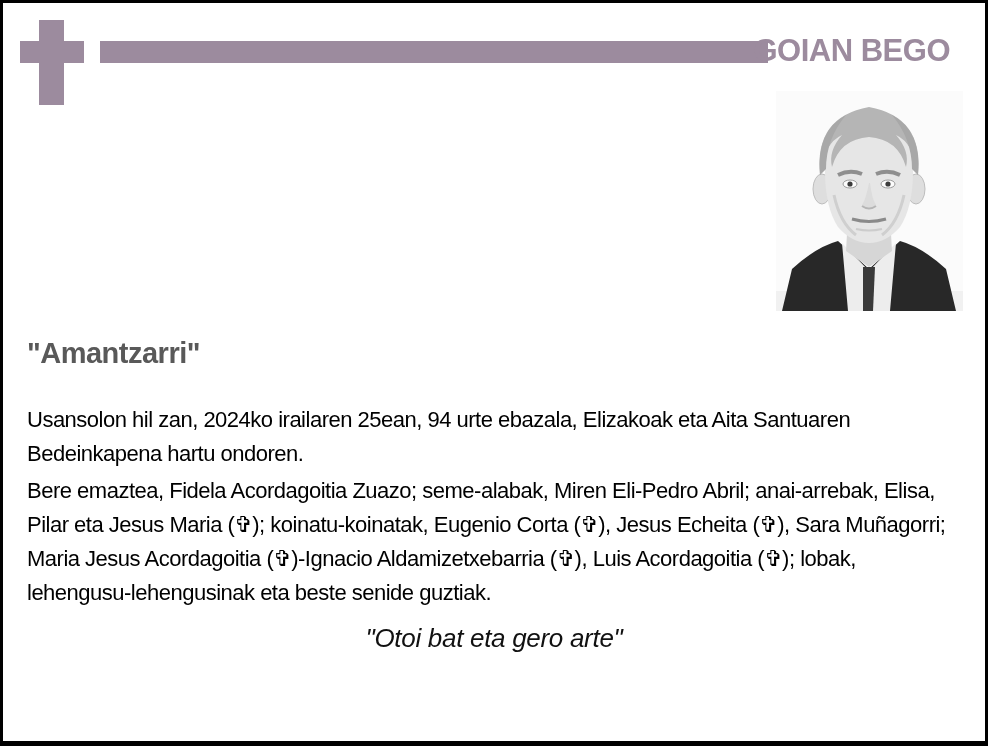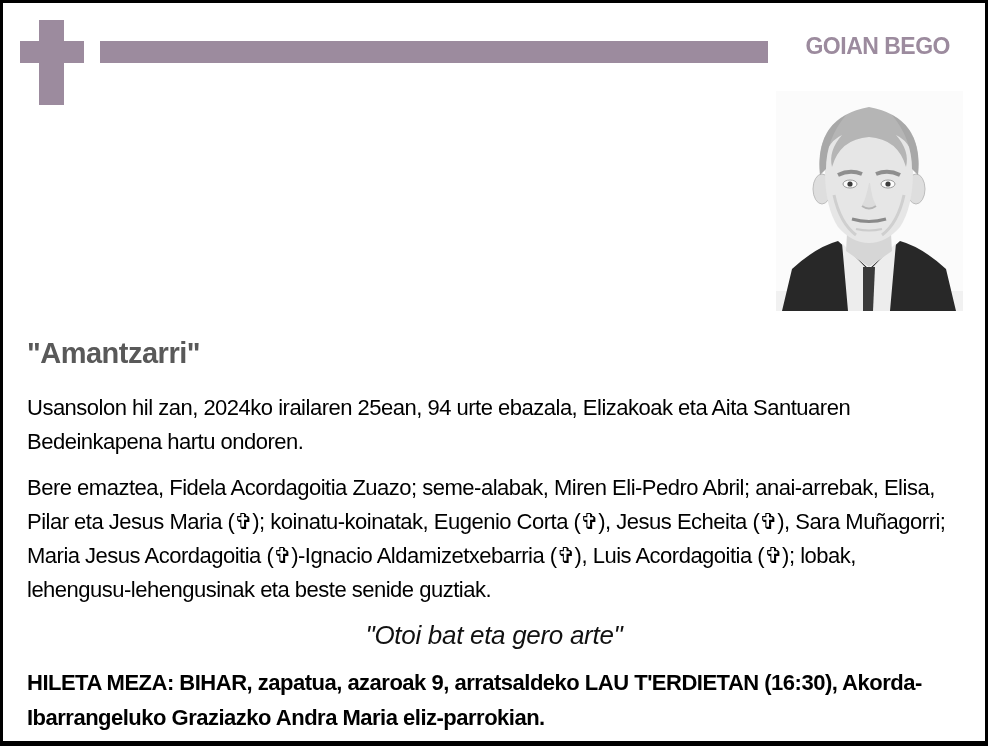--- a/index.html
+++ b/index.html
@@ -15,46 +15,46 @@
   }
   
   .cross{position:absolute;left:17px;top:17px;width:64px;height:85px;}
   .cross .v{position:absolute;left:19px;top:0;width:25px;height:85px;background:var(--accent);}
   .cross .h{position:absolute;left:0;top:21px;width:64px;height:22px;background:var(--accent);}
   
   .rule{position:absolute;left:97px;top:38px;width:668px;height:22px;background:var(--accent);}
   
   .motto{
     position:absolute;right:35px;top:30px;
-    font-size:23px;font-weight:bold;color:var(--accent);
+    font-size:31px;font-weight:bold;color:var(--accent);
     letter-spacing:-0.5px;white-space:nowrap;
   }
   
   .title{
     position:absolute;left:26px;top:118px;width:760px;
     font-size:68px;font-weight:bold;color:#000;
     letter-spacing:-2px;line-height:80px;white-space:nowrap;
   }
   
   .photo{
     position:absolute;right:22px;top:88px;width:187px;height:220px;
     overflow:hidden;background:#fafafa;
   }
   
   .content{position:absolute;left:24px;right:24px;top:332px;}
   .nickname{
     font-size:29px;font-weight:bold;color:#595959;
     letter-spacing:-0.5px;line-height:36px;
   }
   .para{
-    margin-top:20px;
+    margin-top:32px;
     font-size:22px;color:#000;
     letter-spacing:-0.5px;line-height:34px;
   }
-  .para.second{margin-top:12px;}
+  .para.second{margin-top:3px;}
   .quote{
     margin-top:10px;
     font-size:26px;font-style:italic;color:#111;
     text-align:center;letter-spacing:-0.3px;line-height:36px;
   }
   .funeral{
     margin-top:12px;
     font-size:22px;font-weight:bold;color:#000;
     letter-spacing:-0.5px;line-height:35px;
   }
@@ -113,16 +113,15 @@
       <path d="M80,138 Q93,141 106,138" stroke="#cccccc" stroke-width="2" fill="none"></path>
     </svg>
   </div>
 
 
   <div class="content">
     <div class="nickname">"Amantzarri"</div>
     <div class="para">Usansolon hil zan, 2024ko irailaren 25ean, 94 urte ebazala, Elizakoak eta Aita Santuaren Bedeinkapena hartu ondoren.</div>
     <div class="para second">Bere emaztea, Fidela Acordagoitia Zuazo; seme-alabak, Miren Eli-Pedro Abril; anai-arrebak, Elisa, Pilar eta Jesus Maria (✞); koinatu-koinatak, Eugenio Corta (✞), Jesus Echeita (✞), Sara Muñagorri; Maria Jesus Acordagoitia (✞)-Ignacio Aldamizetxebarria (✞), Luis Acordagoitia (✞); lobak, lehengusu-lehengusinak eta beste senide guztiak.</div>
     <div class="quote">"Otoi bat eta gero arte"</div>
-    <div class="funeral">HILETA MEZA: BIHAR, zapatua, azaroak 9, arratsaldeko LAU T'ERDIETAN (16:30), Akorda-Ibarrangeluko Graziazko Andra Maria eliz-parrokian.</div>
   </div>
 
 </div>
 
 </body></html>

